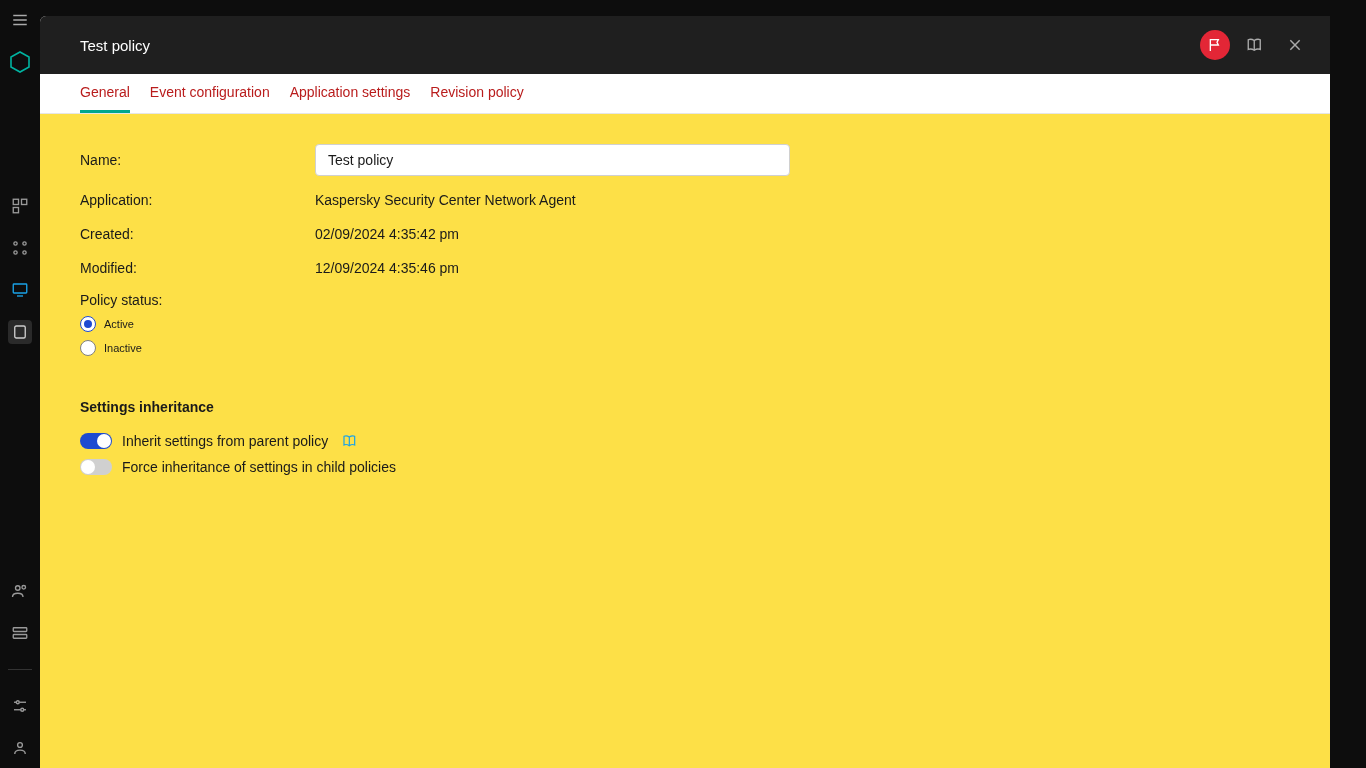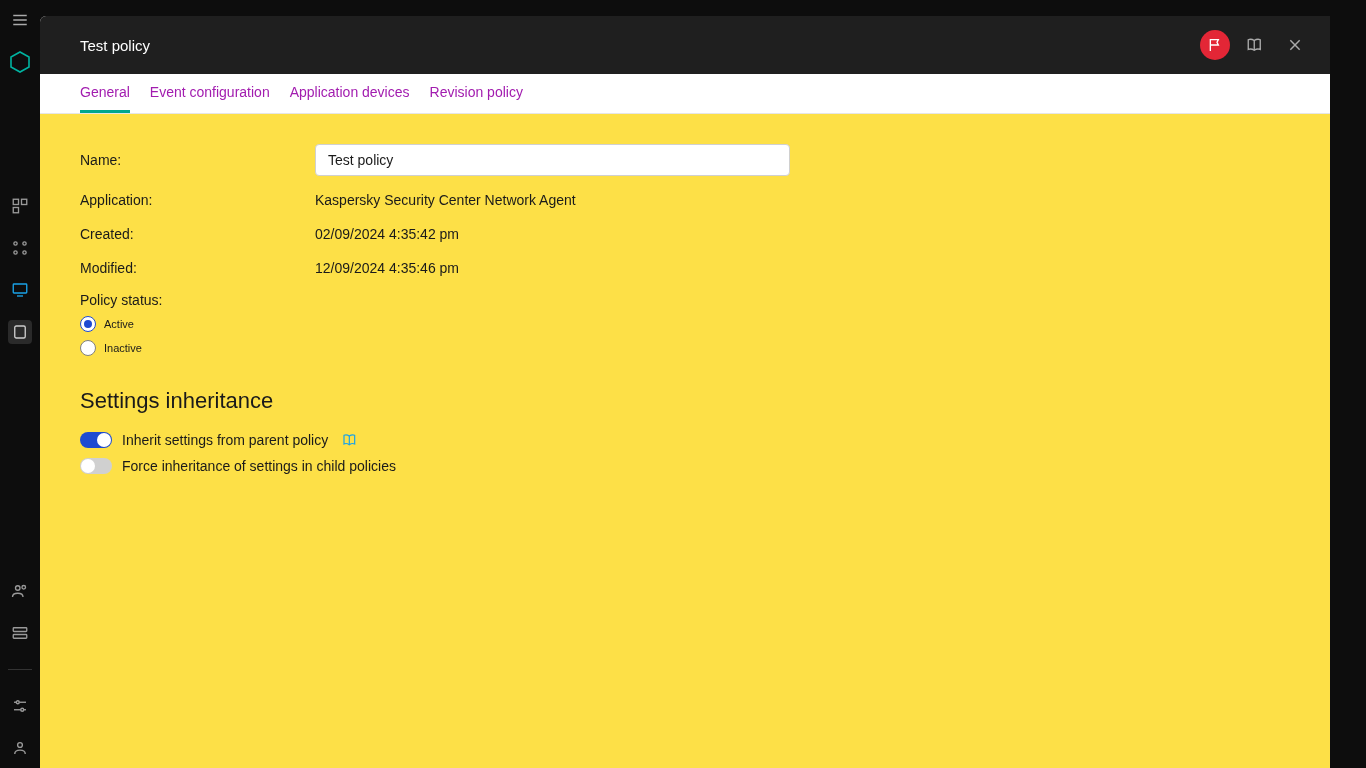--- a/index.html
+++ b/index.html
@@ -69,21 +69,21 @@
     height: 40px;
     border-bottom: 1px solid #e6e6e6;
     display:flex; align-items:flex-end;
     padding: 0 40px;
     gap: 20px;
     background:#fff;
   }
   .tab {
     padding: 10px 0;
     font-size: 14px;
-    color: #a21caf;
+    color: #b91c1c;
     border-bottom: 3px solid transparent;
     cursor: pointer;
   }
   .tab.active {
     border-bottom-color: #00a88e;
     font-weight: 400;
   }
 
   .content {
     flex: 1;
@@ -127,23 +127,23 @@
     align-items:center; justify-content:center;
     background:#fff;
   }
   .radio.checked { border-color:#1e4bd1; }
   .radio.checked::after {
     content:""; width:8px; height:8px; border-radius:50%; background:#1e4bd1;
   }
   .radio-label { font-size:11px; }
 
   .section-title {
-    font-size: 22px;
-    font-weight: 400;
-    margin-top: 32px;
+    font-size: 14px;
+    font-weight: 700;
+    margin-top: 43px;
     margin-bottom: 18px;
   }
 
   .toggle-row { display:flex; align-items:flex-start; gap:10px; margin-bottom: 10px;}
   .toggle {
     width: 32px; height: 16px; border-radius: 10px;
     position: relative; flex: 0 0 32px;
   }
   .toggle .knob {
     position:absolute; top:1px; width:14px; height:14px; border-radius:50%;
@@ -255,21 +255,21 @@
       <svg viewBox="0 0 24 24" width="16" height="16" fill="none" stroke="#aaa" stroke-width="2.2">
           <line x1="5" y1="5" x2="19" y2="19"></line>
           <line x1="19" y1="5" x2="5" y2="19"></line>
         </svg>
     </div>
   </div>
 
   <div class="tabs">
     <div class="tab active">General</div>
     <div class="tab">Event configuration</div>
-    <div class="tab">Application devices</div>
+    <div class="tab">Application settings</div>
     <div class="tab">Revision policy</div>
   </div>
 
   <div class="content">
 
     <div class="form-row">
       <div class="form-label">Name:</div>
       <input class="text-input" type="text" value="Test policy" style="">
     </div>
 

